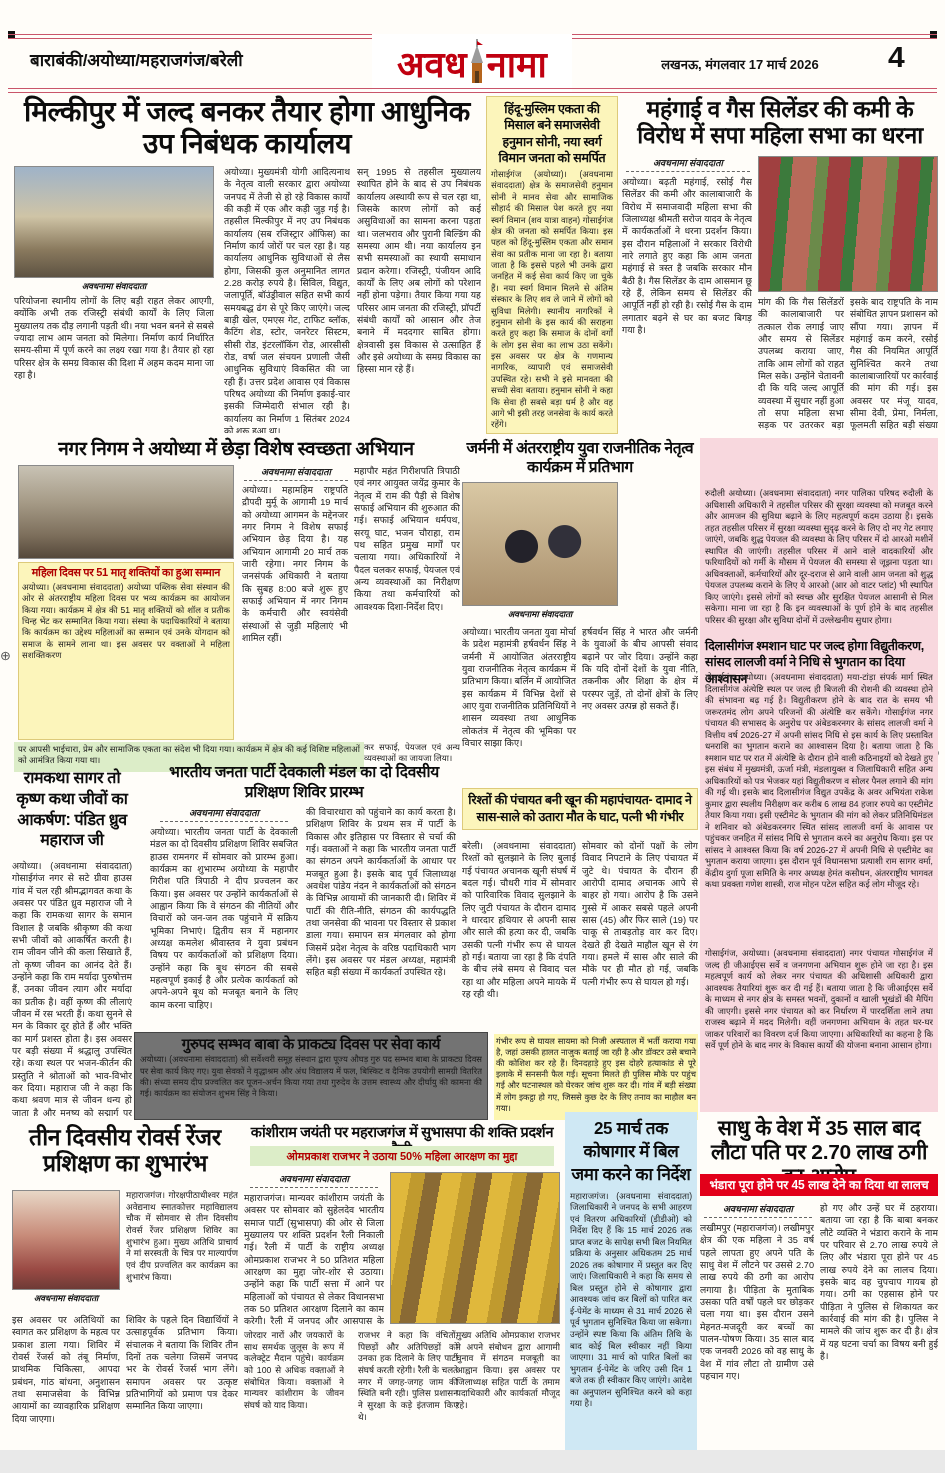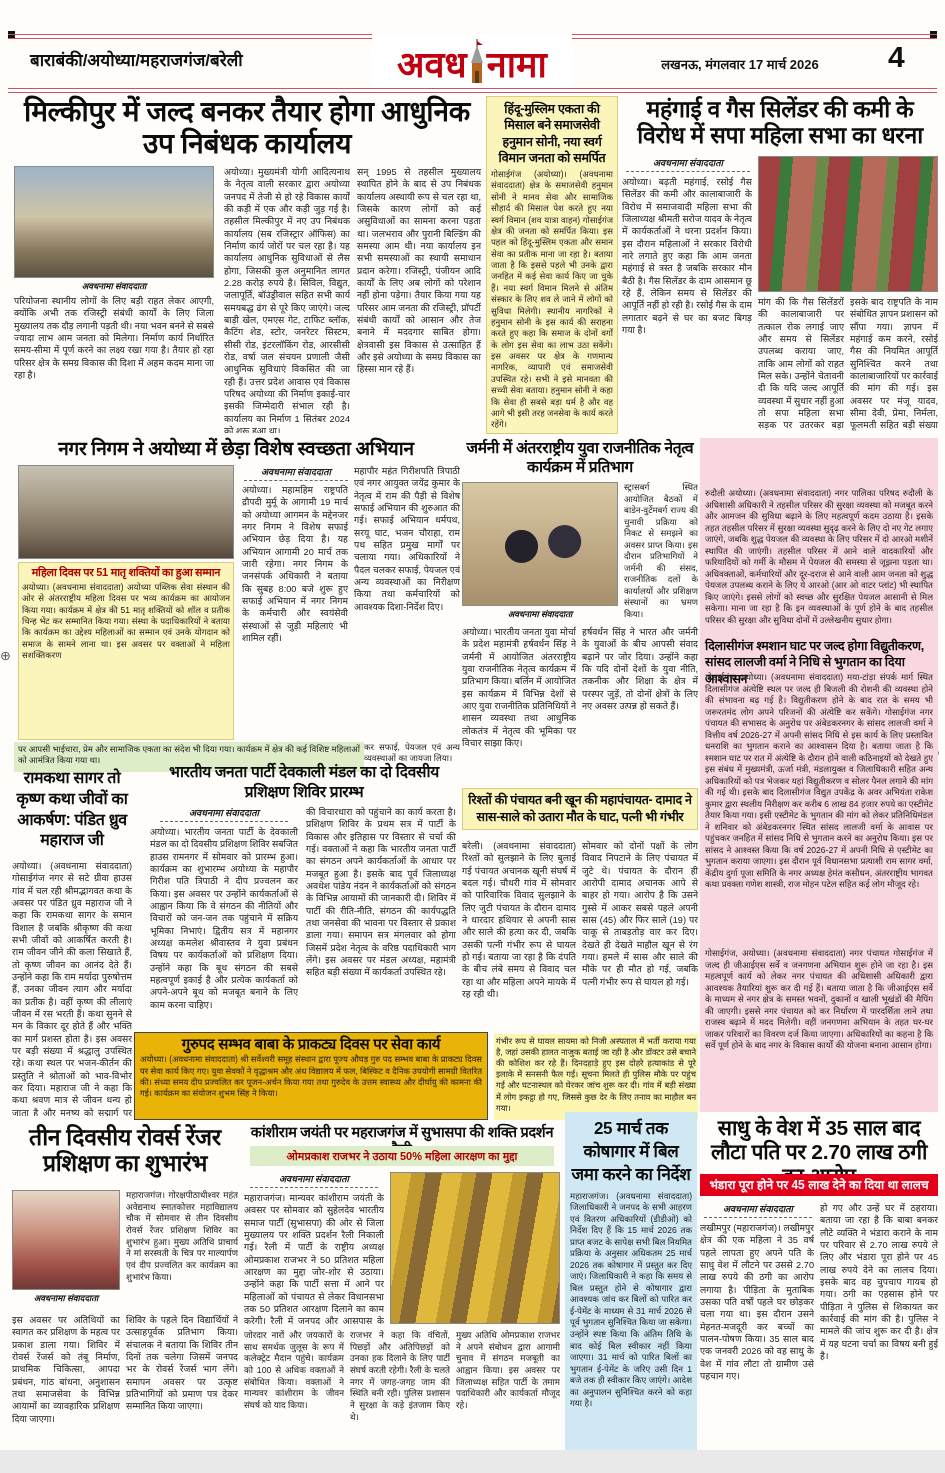--- a/index.html
+++ b/index.html
@@ -91,21 +91,20 @@
     <div class="abs body" style="left:230px;top:46px;width:106px;height:254px;">अयोध्या। महामहिम राष्ट्रपति द्रौपदी मुर्मू के आगामी 19 मार्च को अयोध्या आगमन के मद्देनजर नगर निगम ने विशेष सफाई अभियान छेड़ दिया है। यह अभियान आगामी 20 मार्च तक जारी रहेगा। नगर निगम के जनसंपर्क अधिकारी ने बताया कि सुबह 8:00 बजे शुरू हुए सफाई अभियान में नगर निगम के कर्मचारी और स्वयंसेवी संस्थाओं से जुड़ी महिलाएं भी शामिल रहीं।</div>
     <div class="abs body" style="left:342px;top:27px;width:106px;height:273px;">महापौर महंत गिरीशपति त्रिपाठी एवं नगर आयुक्त जयेंद्र कुमार के नेतृत्व में राम की पैड़ी से विशेष सफाई अभियान की शुरुआत की गई। सफाई अभियान धर्मपथ, सरयू घाट, भजन चौराहा, राम पथ सहित प्रमुख मार्गों पर चलाया गया। अधिकारियों ने पैदल चलकर सफाई, पेयजल एवं अन्य व्यवस्थाओं का निरीक्षण किया तथा कर्मचारियों को आवश्यक दिशा-निर्देश दिए।</div>
     <div class="abs greenbar body" style="left:2px;top:304px;width:342px;height:26px;font-size:8.5px;padding:2px 4px;">पर आपसी भाईचारा, प्रेम और सामाजिक एकता का संदेश भी दिया गया। कार्यक्रम में क्षेत्र की कई विशिष्ट महिलाओं को आमंत्रित किया गया था।</div>
     <div class="abs body" style="left:352px;top:304px;width:96px;height:28px;font-size:8.5px;">कर सफाई, पेयजल एवं अन्य व्यवस्थाओं का जायजा लिया।</div>
   </div>
 
   <div class="abs" style="left:462px;top:438px;width:236px;height:348px;">
     <div class="abs headline" style="left:0;top:0;width:100%;font-size:15.5px;line-height:1.25;">जर्मनी में अंतरराष्ट्रीय युवा राजनीतिक नेतृत्व कार्यक्रम में प्रतिभाग</div>
     <div class="abs photo ph-e" style="left:0;top:44px;width:156px;height:124px;"></div>
     <div class="abs caption" style="left:0;top:170px;width:156px;">अवधनामा संवाददाता</div>
-    <div class="abs body" style="left:162px;top:44px;width:74px;height:140px;font-size:8.6px;">स्ट्रासबर्ग स्थित आयोजित बैठकों में बाडेन-वुर्टेमबर्ग राज्य की चुनावी प्रक्रिया को निकट से समझने का अवसर प्राप्त किया। इस दौरान प्रतिभागियों ने जर्मनी की संसद, राजनीतिक दलों के कार्यालयों और प्रशिक्षण संस्थानों का भ्रमण किया।</div>
     <div class="abs body" style="left:0;top:188px;width:114px;height:158px;">अयोध्या। भारतीय जनता युवा मोर्चा के प्रदेश महामंत्री हर्षवर्धन सिंह ने जर्मनी में आयोजित अंतरराष्ट्रीय युवा राजनीतिक नेतृत्व कार्यक्रम में प्रतिभाग किया। बर्लिन में आयोजित इस कार्यक्रम में विभिन्न देशों से आए युवा राजनीतिक प्रतिनिधियों ने शासन व्यवस्था तथा आधुनिक लोकतंत्र में नेतृत्व की भूमिका पर विचार साझा किए।</div>
     <div class="abs body" style="left:120px;top:188px;width:116px;height:158px;">हर्षवर्धन सिंह ने भारत और जर्मनी के युवाओं के बीच आपसी संवाद बढ़ाने पर जोर दिया। उन्होंने कहा कि यदि दोनों देशों के युवा नीति, तकनीक और शिक्षा के क्षेत्र में परस्पर जुड़ें, तो दोनों क्षेत्रों के लिए नए अवसर उत्पन्न हो सकते हैं।</div>
   </div>
 
   <div class="abs pinkrail" style="left:700px;top:438px;width:238px;height:674px;">
     <div class="abs body" style="left:5px;top:50px;width:228px;height:146px;font-size:8.6px;">रुदौली अयोध्या। (अवधनामा संवाददाता) नगर पालिका परिषद रुदौली के अधिशासी अधिकारी ने तहसील परिसर की सुरक्षा व्यवस्था को मजबूत करने और आमजन की सुविधा बढ़ाने के लिए महत्वपूर्ण कदम उठाया है। इसके तहत तहसील परिसर में सुरक्षा व्यवस्था सुदृढ़ करने के लिए दो नए गेट लगाए जाएंगे, जबकि शुद्ध पेयजल की व्यवस्था के लिए परिसर में दो आरओ मशीनें स्थापित की जाएंगी। तहसील परिसर में आने वाले वादकारियों और फरियादियों को गर्मी के मौसम में पेयजल की समस्या से जूझना पड़ता था। अधिवक्ताओं, कर्मचारियों और दूर-दराज से आने वाली आम जनता को शुद्ध पेयजल उपलब्ध कराने के लिए ये आरओ (आर ओ वाटर प्लांट) भी स्थापित किए जाएंगे। इससे लोगों को स्वच्छ और सुरक्षित पेयजल आसानी से मिल सकेगा। माना जा रहा है कि इन व्यवस्थाओं के पूर्ण होने के बाद तहसील परिसर की सुरक्षा और सुविधा दोनों में उल्लेखनीय सुधार होगा।</div>
 
     <div class="abs headline" style="left:5px;top:200px;width:228px;font-size:12.5px;line-height:1.3;text-align:left;">दिलासीगंज श्मशान घाट पर जल्द होगा विद्युतीकरण, सांसद लालजी वर्मा ने निधि से भुगतान का दिया आश्वासन</div>
     <div class="abs body" style="left:5px;top:234px;width:228px;height:226px;font-size:8.6px;">गोसाईगंज अयोध्या। (अवधनामा संवाददाता) मया-टांड़ा संपर्क मार्ग स्थित दिलासीगंज अंत्येष्टि स्थल पर जल्द ही बिजली की रोशनी की व्यवस्था होने की संभावना बढ़ गई है। विद्युतीकरण होने के बाद रात के समय भी जरूरतमंद लोग अपने परिजनों की अंत्येष्टि कर सकेंगे। गोसाईगंज नगर पंचायत की सभासद के अनुरोध पर अंबेडकरनगर के सांसद लालजी वर्मा ने वित्तीय वर्ष 2026-27 में अपनी सांसद निधि से इस कार्य के लिए प्रस्तावित धनराशि का भुगतान कराने का आश्वासन दिया है। बताया जाता है कि श्मशान घाट पर रात में अंत्येष्टि के दौरान होने वाली कठिनाइयों को देखते हुए इस संबंध में मुख्यमंत्री, ऊर्जा मंत्री, मंडलायुक्त व जिलाधिकारी सहित अन्य अधिकारियों को पत्र भेजकर यहां विद्युतीकरण व सोलर पैनल लगाने की मांग की गई थी। इसके बाद दिलासीगंज विद्युत उपकेंद्र के अवर अभियंता राकेश कुमार द्वारा स्थलीय निरीक्षण कर करीब 6 लाख 84 हजार रुपये का एस्टीमेट तैयार किया गया। इसी एस्टीमेट के भुगतान की मांग को लेकर प्रतिनिधिमंडल ने शनिवार को अंबेडकरनगर स्थित सांसद लालजी वर्मा के आवास पर पहुंचकर जनहित में सांसद निधि से भुगतान करने का अनुरोध किया। इस पर सांसद ने आश्वस्त किया कि वर्ष 2026-27 में अपनी निधि से एस्टीमेट का भुगतान कराया जाएगा। इस दौरान पूर्व विधानसभा प्रत्याशी राम सागर वर्मा, केंद्रीय दुर्गा पूजा समिति के नगर अध्यक्ष हेमंत कसौधन, अंतरराष्ट्रीय भागवत कथा प्रवक्ता गणेश शास्त्री, राज मोहन पटेल सहित कई लोग मौजूद रहे।</div>
 
@@ -124,42 +123,42 @@
     <div class="abs body" style="left:156px;top:44px;width:150px;height:218px;">की विचारधारा को पहुंचाने का कार्य करता है। प्रशिक्षण शिविर के प्रथम सत्र में पार्टी के विकास और इतिहास पर विस्तार से चर्चा की गई। वक्ताओं ने कहा कि भारतीय जनता पार्टी का संगठन अपने कार्यकर्ताओं के आधार पर मजबूत हुआ है। इसके बाद पूर्व जिलाध्यक्ष अवधेश पांडेय नंदन ने कार्यकर्ताओं को संगठन के विभिन्न आयामों की जानकारी दी। शिविर में पार्टी की रीति-नीति, संगठन की कार्यपद्धति तथा जनसेवा की भावना पर विस्तार से प्रकाश डाला गया। समापन सत्र मंगलवार को होगा जिसमें प्रदेश नेतृत्व के वरिष्ठ पदाधिकारी भाग लेंगे। इस अवसर पर मंडल अध्यक्ष, महामंत्री सहित बड़ी संख्या में कार्यकर्ता उपस्थित रहे।</div>
   </div>
 
   <div class="abs" style="left:462px;top:788px;width:236px;height:334px;">
     <div class="abs yellowbox headline" style="left:0;top:0;width:100%;font-size:12.5px;line-height:1.35;padding:3px 2px;box-sizing:border-box;">रिश्तों की पंचायत बनी खून की महापंचायत- दामाद ने सास-साले को उतारा मौत के घाट, पत्नी भी गंभीर</div>
     <div class="abs body" style="left:0;top:52px;width:114px;height:190px;">बरेली। (अवधनामा संवाददाता) रिश्तों को सुलझाने के लिए बुलाई गई पंचायत अचानक खूनी संघर्ष में बदल गई। चौधरी गांव में सोमवार को पारिवारिक विवाद सुलझाने के लिए जुटी पंचायत के दौरान दामाद ने धारदार हथियार से अपनी सास और साले की हत्या कर दी, जबकि उसकी पत्नी गंभीर रूप से घायल हो गई। बताया जा रहा है कि दंपति के बीच लंबे समय से विवाद चल रहा था और महिला अपने मायके में रह रही थी।</div>
     <div class="abs body" style="left:120px;top:52px;width:116px;height:190px;">सोमवार को दोनों पक्षों के लोग विवाद निपटाने के लिए पंचायत में जुटे थे। पंचायत के दौरान ही आरोपी दामाद अचानक आपे से बाहर हो गया। आरोप है कि उसने गुस्से में आकर सबसे पहले अपनी सास (45) और फिर साले (19) पर चाकू से ताबड़तोड़ वार कर दिए। देखते ही देखते माहौल खून से रंग गया। हमले में सास और साले की मौके पर ही मौत हो गई, जबकि पत्नी गंभीर रूप से घायल हो गई।</div>
     <div class="abs body" style="left:32px;top:246px;width:204px;height:86px;background:#fdf6b0;font-size:8.3px;padding:2px;box-sizing:border-box;">गंभीर रूप से घायल सायमा को निजी अस्पताल में भर्ती कराया गया है, जहां उसकी हालत नाजुक बताई जा रही है और डॉक्टर उसे बचाने की कोशिश कर रहे हैं। दिनदहाड़े हुए इस दोहरे हत्याकांड से पूरे इलाके में सनसनी फैल गई। सूचना मिलते ही पुलिस मौके पर पहुंच गई और घटनास्थल को घेरकर जांच शुरू कर दी। गांव में बड़ी संख्या में लोग इकट्ठा हो गए, जिससे कुछ देर के लिए तनाव का माहौल बन गया।</div>
   </div>
 
-  <div class="abs" style="left:134px;top:1032px;width:354px;height:88px;border:1.5px solid #444;background:#eab308;padding:2px 5px;box-sizing:border-box;">
+  <div class="abs" style="left:134px;top:1032px;width:354px;height:88px;border:1.5px solid #444;background:#737373;padding:2px 5px;box-sizing:border-box;">
     <div class="headline" style="font-size:15px;margin-bottom:2px;">गुरुपद सम्भव बाबा के प्राकट्य दिवस पर सेवा कार्य</div>
     <div class="body" style="font-size:8.4px;height:58px;">अयोध्या। (अवधनामा संवाददाता) श्री सर्वेश्वरी समूह संस्थान द्वारा पूज्य औघड़ गुरु पद सम्भव बाबा के प्राकट्य दिवस पर सेवा कार्य किए गए। युवा सेवकों ने वृद्धाश्रम और अंध विद्यालय में फल, बिस्किट व दैनिक उपयोगी सामग्री वितरित की। संध्या समय दीप प्रज्वलित कर पूजन-अर्चन किया गया तथा गुरुदेव के उत्तम स्वास्थ्य और दीर्घायु की कामना की गई। कार्यक्रम का संयोजन शुभम सिंह ने किया।</div>
   </div>
 
   <div class="abs" style="left:12px;top:1124px;width:226px;height:338px;">
     <div class="abs headline" style="left:0;top:0;width:100%;font-size:23px;">तीन दिवसीय रोवर्स रेंजर प्रशिक्षण का शुभारंभ</div>
     <div class="abs photo ph-m" style="left:0;top:66px;width:108px;height:100px;"></div>
     <div class="abs caption" style="left:0;top:168px;width:108px;">अवधनामा संवाददाता</div>
     <div class="abs body" style="left:114px;top:66px;width:112px;height:118px;font-size:8.7px;">महाराजगंज। गोरक्षपीठाधीश्वर महंत अवेद्यनाथ स्नातकोत्तर महाविद्यालय चौक में सोमवार से तीन दिवसीय रोवर्स रेंजर प्रशिक्षण शिविर का शुभारंभ हुआ। मुख्य अतिथि प्राचार्य ने मां सरस्वती के चित्र पर माल्यार्पण एवं दीप प्रज्वलित कर कार्यक्रम का शुभारंभ किया।</div>
     <div class="abs body" style="left:114px;top:190px;width:112px;height:146px;">शिविर के पहले दिन विद्यार्थियों ने उत्साहपूर्वक प्रतिभाग किया। संचालक ने बताया कि शिविर तीन दिनों तक चलेगा जिसमें जनपद भर के रोवर्स रेंजर्स भाग लेंगे। समापन अवसर पर उत्कृष्ट प्रतिभागियों को प्रमाण पत्र देकर सम्मानित किया जाएगा।</div>
     <div class="abs body" style="left:0;top:190px;width:108px;height:146px;">इस अवसर पर अतिथियों का स्वागत कर प्रशिक्षण के महत्व पर प्रकाश डाला गया। शिविर में रोवर्स रेंजर्स को तंबू निर्माण, प्राथमिक चिकित्सा, आपदा प्रबंधन, गांठ बांधना, अनुशासन तथा समाजसेवा के विभिन्न आयामों का व्यावहारिक प्रशिक्षण दिया जाएगा।</div>
   </div>
 
   <div class="abs" style="left:244px;top:1124px;width:316px;height:338px;">
     <div class="abs headline" style="left:0;top:0;width:100%;font-size:14.5px;line-height:1.2;">कांशीराम जयंती पर महराजगंज में सुभासपा की शक्ति प्रदर्शन रैली</div>
     <div class="abs greenbar" style="left:6px;top:22px;width:304px;height:20px;color:#b30000;font-weight:bold;font-size:11px;text-align:center;line-height:20px;">ओमप्रकाश राजभर ने उठाया 50% महिला आरक्षण का मुद्दा</div>
     <div class="abs byline" style="left:6px;top:48px;width:128px;">अवधनामा संवाददाता</div>
     <div class="abs body" style="left:0;top:68px;width:140px;height:135px;">महाराजगंज। मान्यवर कांशीराम जयंती के अवसर पर सोमवार को सुहेलदेव भारतीय समाज पार्टी (सुभासपा) की ओर से जिला मुख्यालय पर शक्ति प्रदर्शन रैली निकाली गई। रैली में पार्टी के राष्ट्रीय अध्यक्ष ओमप्रकाश राजभर ने 50 प्रतिशत महिला आरक्षण का मुद्दा जोर-शोर से उठाया। उन्होंने कहा कि पार्टी सत्ता में आने पर महिलाओं को पंचायत से लेकर विधानसभा तक 50 प्रतिशत आरक्षण दिलाने का काम करेगी। रैली में जनपद और आसपास के क्षेत्रों से आए हजारों कार्यकर्ताओं ने पीली टोपी और पार्टी के झंडों के साथ भाग लिया।</div>
     <div class="abs photo ph-n" style="left:146px;top:48px;width:170px;height:152px;"></div>
     <div class="abs body" style="left:0;top:206px;width:100px;height:130px;font-size:8.7px;">जोरदार नारों और जयकारों के साथ समर्थक जुलूस के रूप में कलेक्ट्रेट मैदान पहुंचे। कार्यक्रम को 100 से अधिक वक्ताओं ने संबोधित किया। वक्ताओं ने मान्यवर कांशीराम के जीवन संघर्ष को याद किया।</div>
-    <div class="abs body" style="left:106px;top:206px;width:100px;height:130px;font-size:8.7px;">राजभर ने कहा कि वंचितों, पिछड़ों और अतिपिछड़ों को उनका हक दिलाने के लिए पार्टी संघर्ष करती रहेगी। रैली के चलते नगर में जगह-जगह जाम की स्थिति बनी रही। पुलिस प्रशासन ने सुरक्षा के कड़े इंतजाम किए थे।</div>
+    <div class="abs body" style="left:114px;top:206px;width:100px;height:130px;font-size:8.7px;">राजभर ने कहा कि वंचितों, पिछड़ों और अतिपिछड़ों को उनका हक दिलाने के लिए पार्टी संघर्ष करती रहेगी। रैली के चलते नगर में जगह-जगह जाम की स्थिति बनी रही। पुलिस प्रशासन ने सुरक्षा के कड़े इंतजाम किए थे।</div>
     <div class="abs body" style="left:212px;top:206px;width:104px;height:130px;font-size:8.7px;">मुख्य अतिथि ओमप्रकाश राजभर ने अपने संबोधन द्वारा आगामी चुनाव में संगठन मजबूती का आह्वान किया। इस अवसर पर जिलाध्यक्ष सहित पार्टी के तमाम पदाधिकारी और कार्यकर्ता मौजूद रहे।</div>
   </div>
 
   <div class="abs bluebox" style="left:565px;top:1112px;width:132px;height:350px;padding:6px 5px;box-sizing:border-box;">
     <div class="headline" style="font-size:17px;line-height:1.35;margin-bottom:4px;">25 मार्च तक कोषागार में बिल जमा करने का निर्देश</div>
     <div class="body" style="font-size:8.6px;height:218px;">महाराजगंज। (अवधनामा संवाददाता) जिलाधिकारी ने जनपद के सभी आहरण एवं वितरण अधिकारियों (डीडीओ) को निर्देश दिए हैं कि 15 मार्च 2026 तक प्राप्त बजट के सापेक्ष सभी बिल नियमित प्रक्रिया के अनुसार अधिकतम 25 मार्च 2026 तक कोषागार में प्रस्तुत कर दिए जाएं। जिलाधिकारी ने कहा कि समय से बिल प्रस्तुत होने से कोषागार द्वारा आवश्यक जांच कर बिलों को पारित कर ई-पेमेंट के माध्यम से 31 मार्च 2026 से पूर्व भुगतान सुनिश्चित किया जा सकेगा। उन्होंने स्पष्ट किया कि अंतिम तिथि के बाद कोई बिल स्वीकार नहीं किया जाएगा। 31 मार्च को पारित बिलों का भुगतान ई-पेमेंट के जरिए उसी दिन 1 बजे तक ही स्वीकार किए जाएंगे। आदेश का अनुपालन सुनिश्चित करने को कहा गया है।</div>
   </div>
 
   <div class="abs" style="left:700px;top:1112px;width:238px;height:350px;">
     <div class="abs headline" style="left:0;top:4px;width:100%;font-size:21px;">साधु के वेश में 35 साल बाद लौटा पति पर 2.70 लाख ठगी का आरोप</div>

